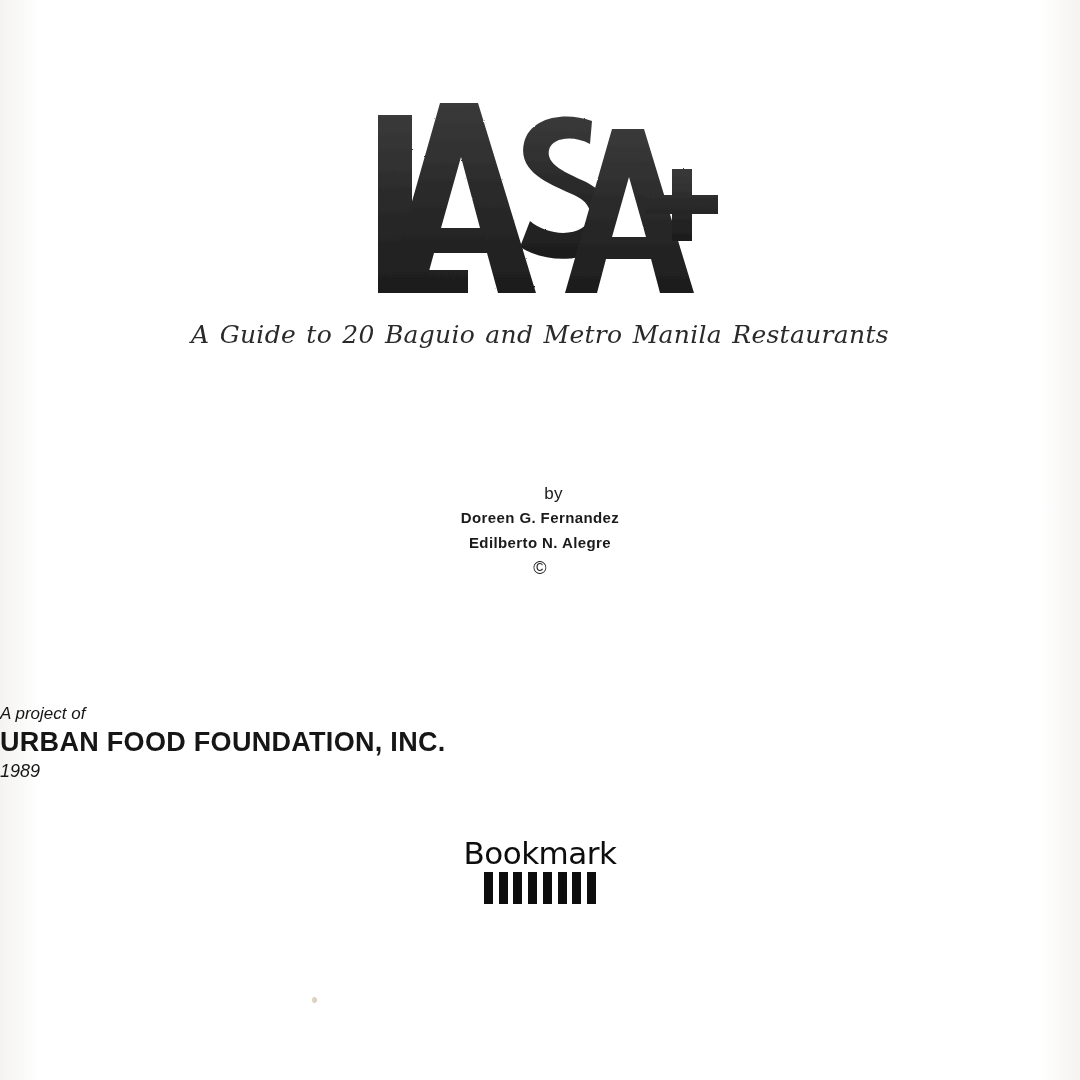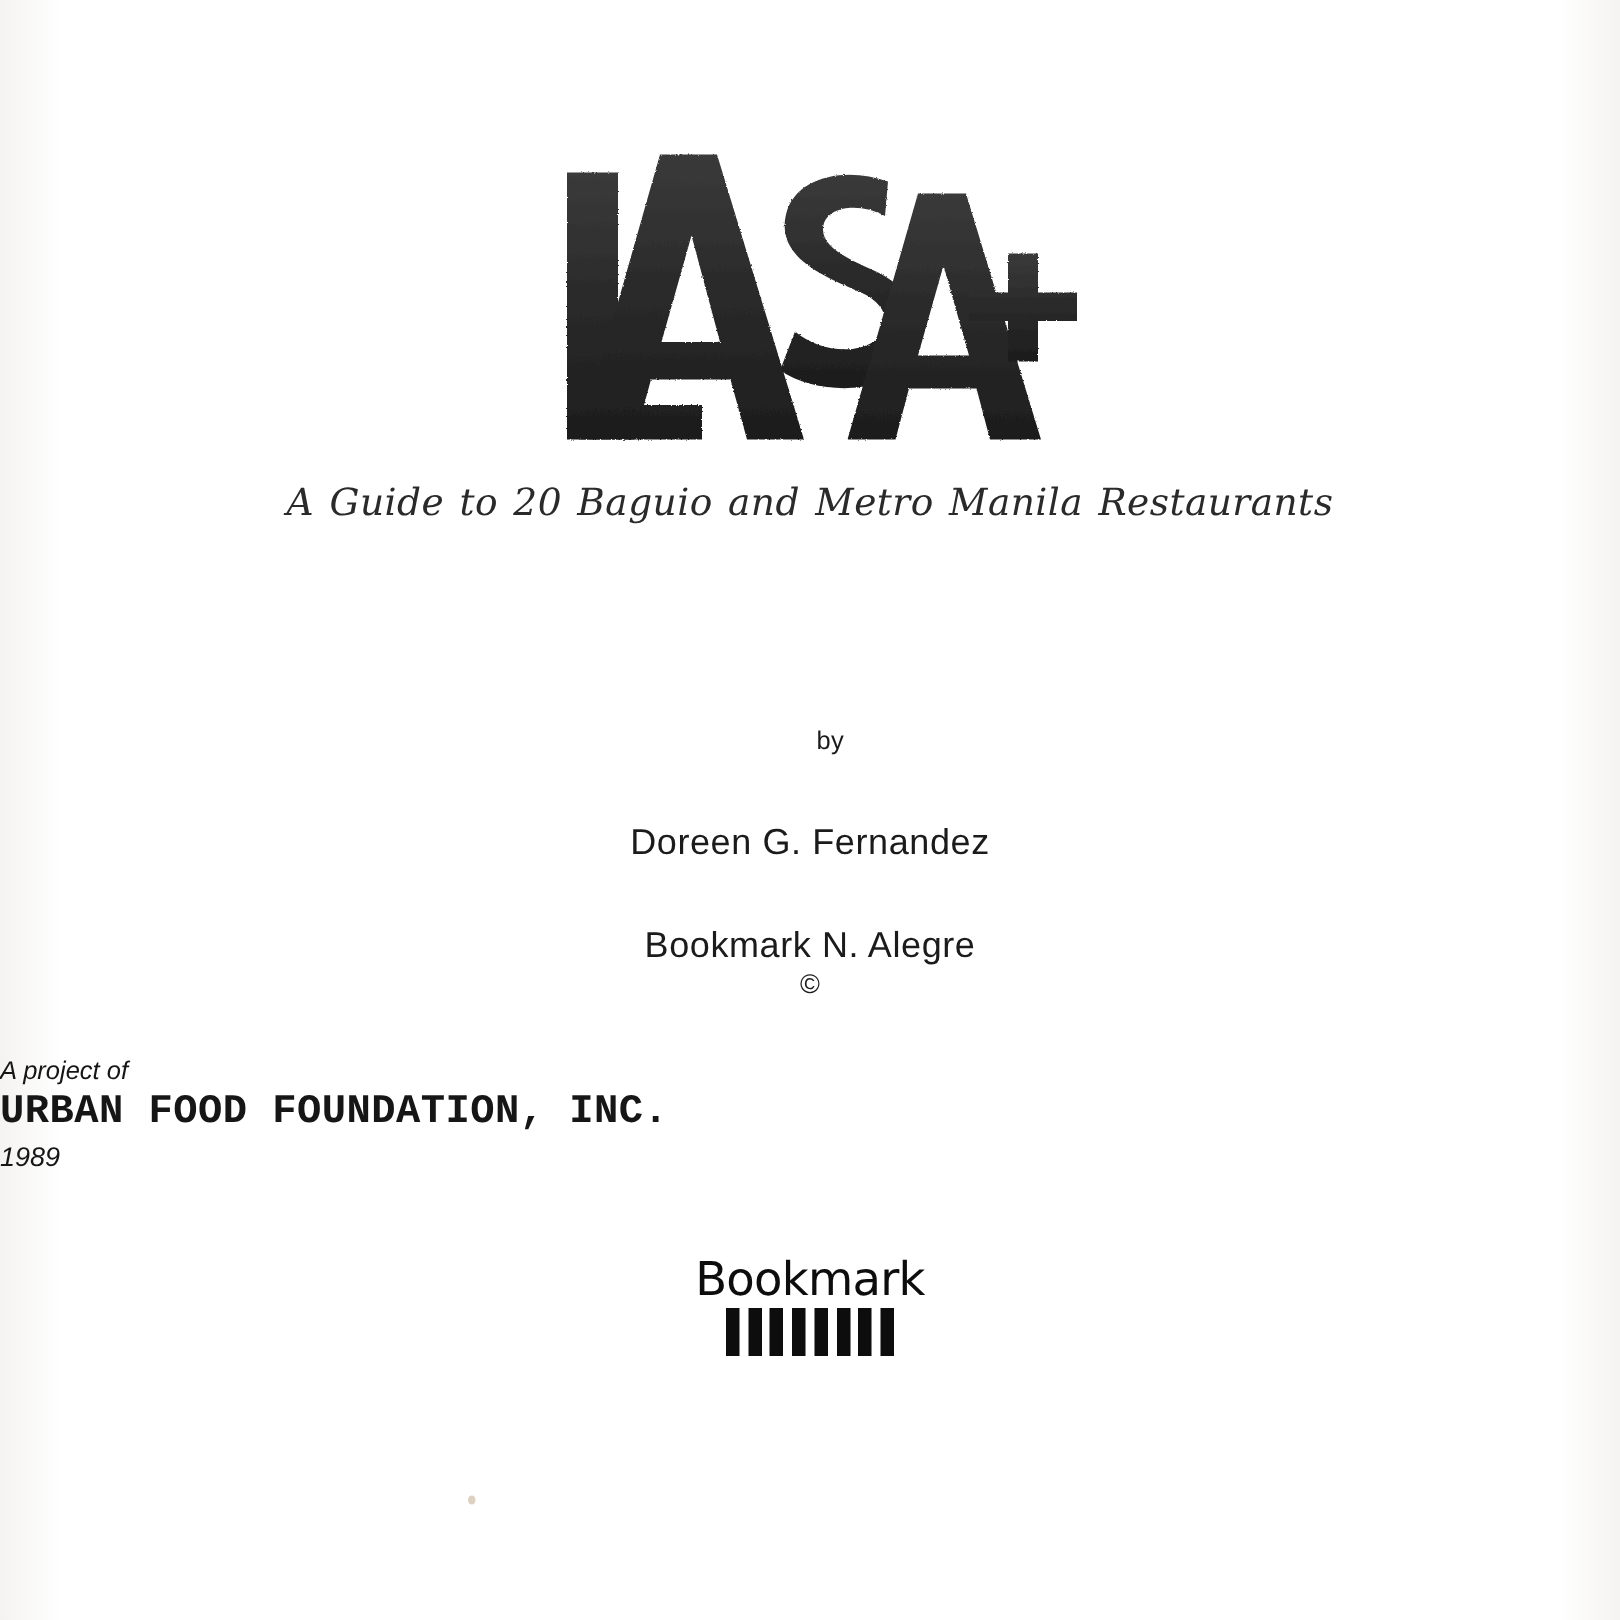--- a/index.html
+++ b/index.html
@@ -72,25 +72,24 @@
     color: #1b1b1b;
   }
   .authors .by {
     font-size: 17px;
     font-weight: 400;
     line-height: 22px;
     letter-spacing: 0.2px;
     padding-left: 27px;
   }
   .authors .name {
-    font-size: 24px;
-    font-weight: normal;
+    font-size: 15px;
+    font-weight: bold;
     line-height: 25px;
     letter-spacing: 0.4px;
-    margin-top: 44px;
   }
   .authors .copyright {
     font-size: 18px;
     line-height: 24px;
     margin-top: 1px;
   }
 
   
   .publisher {
     position: absolute;
@@ -99,21 +98,21 @@
     width: 1080px;
     color: #161616;
   }
   .publisher .project-of {
     font-family: "Liberation Sans", sans-serif;
     font-style: italic;
     font-size: 17px;
     line-height: 22px;
   }
   .publisher .org {
-    font-family: Liberation Mono, monospace;
+    font-family: Liberation Sans, sans-serif;
     font-size: 27px;
     font-weight: bold;
     line-height: 34px;
     letter-spacing: 0.3px;
   }
   .publisher .year {
     font-family: "Liberation Sans", sans-serif;
     font-style: italic;
     font-size: 18px;
     line-height: 24px;
@@ -215,21 +214,21 @@
         </g>
       </svg>
     </div>
   </div>
 
   <div class="subtitle">A Guide to 20 Baguio and Metro Manila  Restaurants</div>
 
   <div class="authors">
     <div class="by">by</div>
     <div class="name">Doreen G. Fernandez</div>
-    <div class="name">Bookmark N. Alegre</div>
+    <div class="name">Edilberto N. Alegre</div>
     <div class="copyright">©</div>
   </div>
 
   <div class="publisher">
     <div class="project-of">A project of</div>
     <div class="org">URBAN FOOD FOUNDATION, INC.</div>
     <div class="year">1989</div>
   </div>
 
   <div class="distributor">

